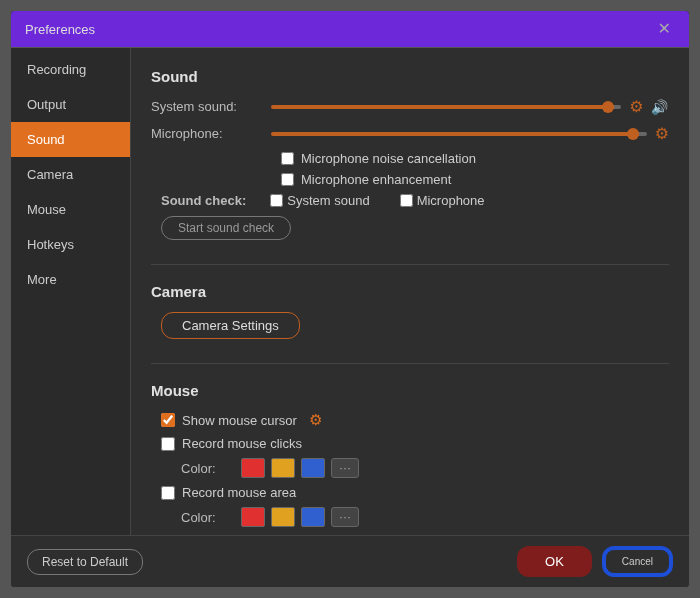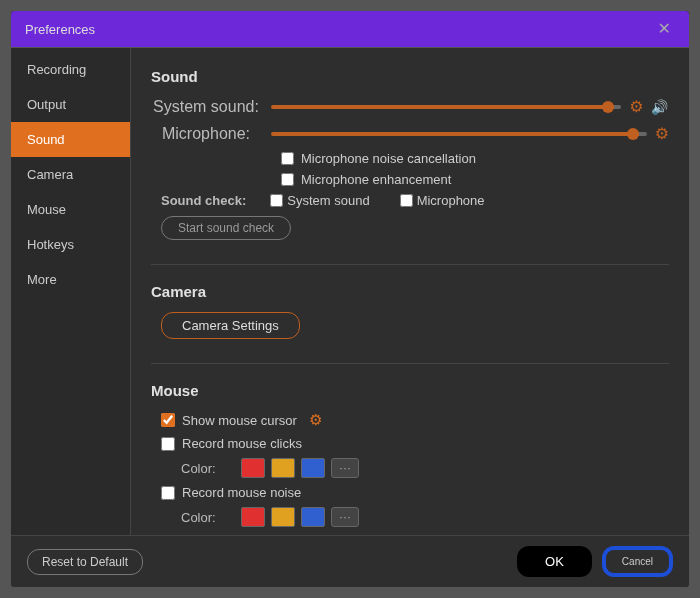--- a/index.html
+++ b/index.html
@@ -91,25 +91,25 @@
       border: none;
       border-top: 1px solid #444;
       margin: 14px 0;
     }
     .row {
       display: flex;
       align-items: center;
       margin-bottom: 8px;
     }
     .label-right {
-      text-align: center;
+      text-align: left;
       width: 120px;
       color: #bbb;
       padding-right: 10px;
-      font-size: 16px;
+      font-size: 13px;
     }
     .slider-wrap {
       flex: 1;
       display: flex;
       align-items: center;
       gap: 8px;
     }
     .slider {
       flex: 1;
       -webkit-appearance: none;
@@ -258,21 +258,21 @@
       color: #ccc;
       padding: 5px 14px;
       font-size: 12px;
       cursor: pointer;
     }
     .footer-right {
       display: flex;
       gap: 10px;
     }
     .ok-btn {
-      background: #000000;
+      background: #7f1d1d;
       border: none;
       border-radius: 12px;
       color: #fff;
       padding: 6px 28px;
       font-size: 13px;
       cursor: pointer;
     }
     .cancel-btn {
       background: none;
       border: 4px solid #1d4ed8;
@@ -393,21 +393,21 @@
         <div class="color-row">
           <span class="color-label">Color:</span>
           <div class="color-swatch" style="background:#e03030;"></div>
           <div class="color-swatch" style="background:#e0a020;"></div>
           <div class="color-swatch" style="background:#3060d0;"></div>
           <button class="more-btn">···</button>
         </div>
 
         <div class="mouse-row" style="margin-left:10px;">
           <input type="checkbox" id="recordArea" style="accent-color: rgb(102, 102, 102);">
-          <label for="recordArea">Record mouse noise</label>
+          <label for="recordArea">Record mouse area</label>
         </div>
 
         <div class="color-row">
           <span class="color-label">Color:</span>
           <div class="color-swatch" style="background:#e03030;"></div>
           <div class="color-swatch" style="background:#e0a020;"></div>
           <div class="color-swatch" style="background:#3060d0;"></div>
           <button class="more-btn">···</button>
         </div>
       </div>

